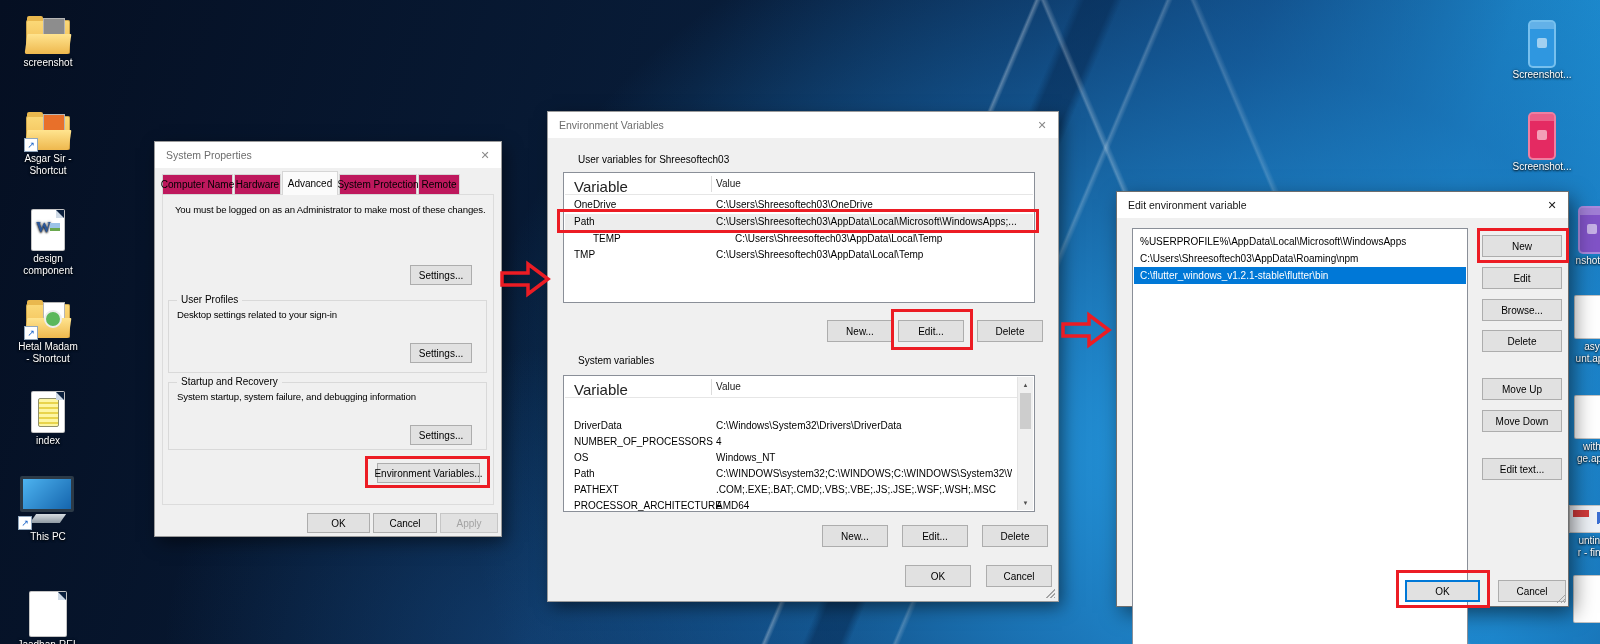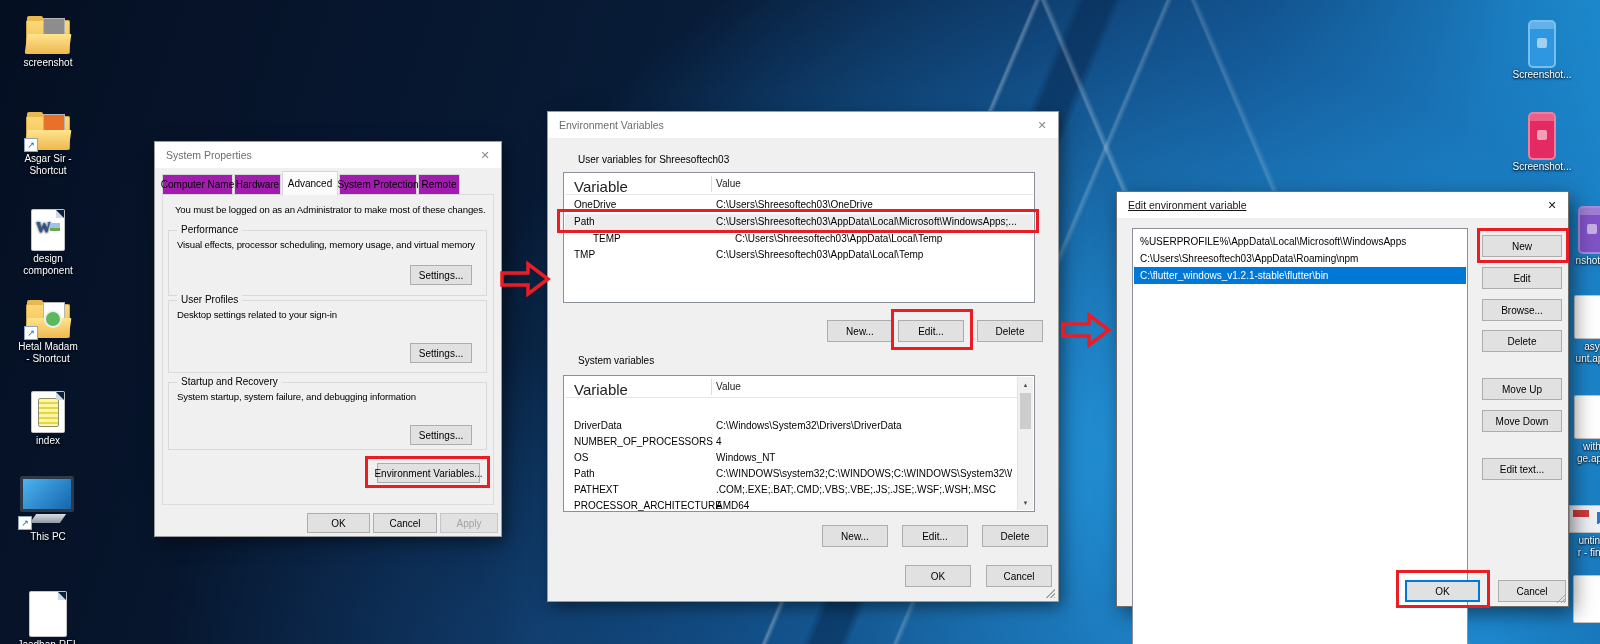--- a/index.html
+++ b/index.html
@@ -15,32 +15,32 @@
       radial-gradient(1000px 820px at 74% 70%, rgba(38,158,230,.92), rgba(24,110,180,.5) 48%, rgba(10,50,100,0) 72%),
       radial-gradient(520px 420px at 33% 100%, rgba(30,110,190,.38), rgba(30,110,190,0) 70%),
       linear-gradient(108deg, #050f22 0%, #081c38 40%, #0b2a52 58%, #10457c 70%, #1b82c4 84%, #1e93d8 94%, #1a7fc0 100%);
   }
   
   .win{position:absolute;background:#f0f0f0;box-sizing:border-box;font-size:10px;color:#000;
        box-shadow:0 0 0 1px #9b9b9b, 4px 6px 16px rgba(0,0,0,.5);}
   .win.active{box-shadow:0 0 0 1px #6e6e6e, 5px 7px 20px rgba(0,0,0,.55);}
   .tb{position:relative;height:26px;background:#fff;}
   .tb .t{position:absolute;left:11px;top:7px;font-size:10.5px;color:#6d6d6d;white-space:nowrap;}
-  .win.active .tb .t{color:#151515;text-decoration:underline;}
+  .win.active .tb .t{color:#151515;}
   .xbtn{position:absolute;right:0;top:0;width:32px;height:26px;display:flex;align-items:center;justify-content:center;color:#8a8a8a;font-size:11px;}
   .win.active .xbtn{color:#1c1c1c;}
   .btn{position:absolute;box-sizing:border-box;background:#e1e1e1;border:1px solid #adadad;display:flex;align-items:center;justify-content:center;font-size:10px;color:#000;white-space:nowrap;}
   .btn.dis{color:#a3a3a3;border-color:#c6c6c6;}
   .btn.def{border:2px solid #0078d7;}
   .gb{position:absolute;box-sizing:border-box;border:1px solid #d9d9d9;}
   .gl{position:absolute;top:-7px;left:8px;background:#f0f0f0;padding:0 4px;font-size:10px;white-space:nowrap;}
   .txt{position:absolute;font-size:10px;white-space:nowrap;}
   .small{font-size:9.6px;letter-spacing:-0.15px;}
   .tabpage{position:absolute;box-sizing:border-box;border:1px solid #dcdcdc;background:#f0f0f0;}
-  .tab{position:absolute;box-sizing:border-box;top:32px;height:21px;background:#a21caf;border:1px solid #d6d6d6;display:flex;align-items:center;justify-content:center;font-size:10px;white-space:nowrap;}
+  .tab{position:absolute;box-sizing:border-box;top:32px;height:21px;background:#be185d;border:1px solid #d6d6d6;display:flex;align-items:center;justify-content:center;font-size:10px;white-space:nowrap;}
   .tab.sel{top:29px;height:24px;background:#fbfbfb;border-bottom:none;z-index:2;}
   
   .lv{position:absolute;box-sizing:border-box;background:#fff;border:1px solid #8a8f98;}
   .lvh-c1{position:absolute;left:10px;top:5px;font-size:15px;color:#222;}
   .lvh-c2{position:absolute;left:152px;top:5px;font-size:10px;color:#222;}
   .lvh-line{position:absolute;left:1px;right:1px;top:21px;height:1px;background:#e6e6e6;}
   .vdiv{position:absolute;left:147px;top:3px;width:1px;height:16px;background:#dcdcdc;}
   .lrow{position:absolute;left:1px;right:1px;height:16px;white-space:nowrap;font-size:10px;}
   .lrow .n{position:absolute;left:9px;top:2px;}
   .lrow .v{position:absolute;left:151px;top:2px;right:5px;overflow:hidden;}
@@ -185,24 +185,20 @@
     </div>
     <div class="tabpage" style="left:7px;top:52px;width:332px;height:311px;"></div>
     <div class="tab" style="left:7px;width:71px;">Computer Name</div>
     <div class="tab" style="left:79px;width:47px;">Hardware</div>
     <div class="tab sel" style="left:127px;width:56px;">Advanced</div>
     <div class="tab" style="left:184px;width:78px;text-align:right;">System Protection</div>
     <div class="tab" style="left:263px;width:42px;">Remote</div>
 
     <div class="txt small" style="left:20px;top:62px;">You must be logged on as an Administrator to make most of these changes.</div>
 
-    <div class="gb" style="left:13px;top:88px;width:319px;height:66px;">
-      <span class="gl">Performance</span>
-      <span class="txt small" style="left:8px;top:8px;">Visual effects, processor scheduling, memory usage, and virtual memory</span>
-    </div>
     <div class="btn" style="left:255px;top:123px;width:62px;height:20px;">Settings...</div>
 
     <div class="gb" style="left:13px;top:158px;width:319px;height:73px;">
       <span class="gl">User Profiles</span>
       <span class="txt small" style="left:8px;top:8px;">Desktop settings related to your sign-in</span>
     </div>
     <div class="btn" style="left:255px;top:201px;width:62px;height:20px;">Settings...</div>
 
     <div class="gb" style="left:13px;top:240px;width:319px;height:68px;">
       <span class="gl">Startup and Recovery</span>

